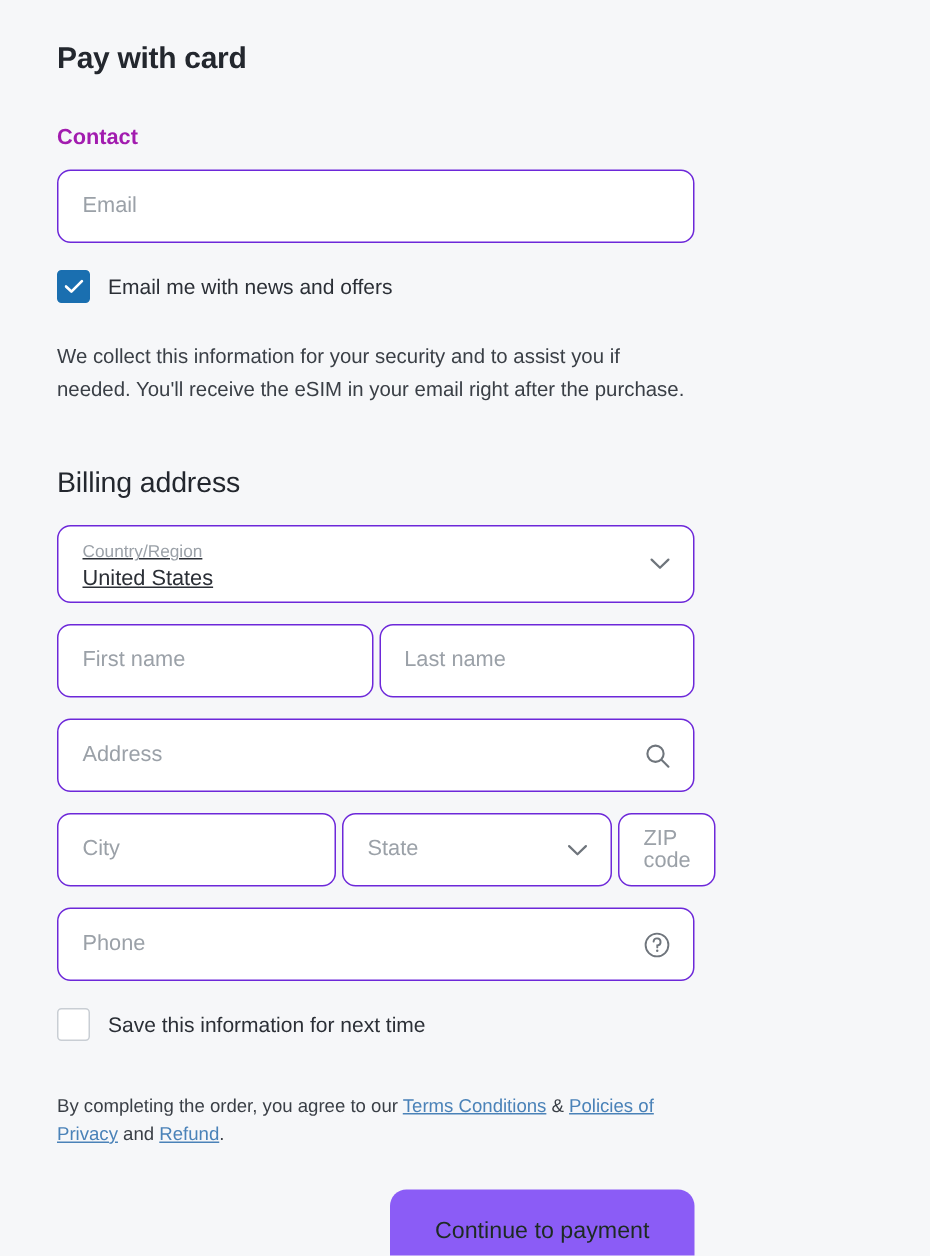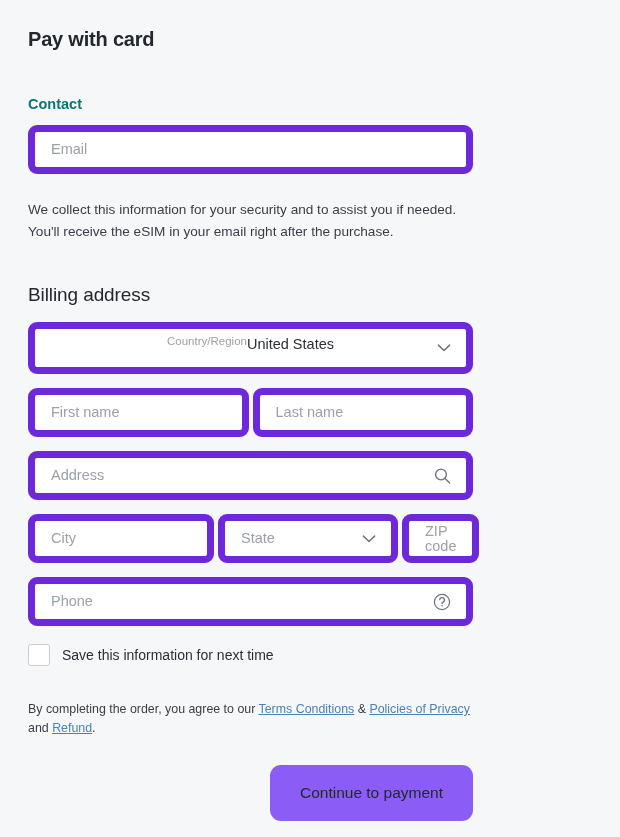--- a/index.html
+++ b/index.html
@@ -14,52 +14,52 @@
     font-family: "Liberation Sans", sans-serif;
     color: #2b2f36;
     -webkit-font-smoothing: antialiased;
     overflow: hidden;
   }
 
   .page {
     position: relative;
     width: 501px;
     height: 837px;
-    padding: 0 28px;
+    padding: 0 38px;
   }
 
   
   .page-title {
     font-size: 20px;
     font-weight: bold;
     letter-spacing: -0.2px;
     color: #23272e;
     padding-top: 28px;
   }
 
   .section-title {
     font-size: 14.5px;
     font-weight: bold;
-    color: #0f766e;
-    margin-top: 45px;
+    color: #a21caf;
+    margin-top: 33px;
   }
 
   .section-title-lg {
     font-size: 19px;
     font-weight: normal;
     letter-spacing: -0.1px;
     color: #23272e;
     margin-top: 41px;
   }
 
   
   .field {
     position: relative;
     background: #ffffff;
-    border: 7px solid #6d28d9;
+    border: 1px solid #6d28d9;
     border-radius: 9px;
     height: 49px;
     display: flex;
     align-items: center;
     padding: 0 16px;
   }
 
   .field .placeholder {
     font-size: 14.5px;
     color: #9ba1a8;
@@ -72,24 +72,25 @@
     margin-top: 14px;
   }
 
   .field-row > .field { flex: 1; }
 
   .field.email { margin-top: 13px; }
 
   .field.country {
     margin-top: 16px;
     height: 52px;
-    flex-direction: row;
+    flex-direction: column;
     align-items: flex-start;
     justify-content: center;
     padding-top: 5px;
+    text-decoration: underline;
   }
 
   .float-label {
     font-size: 11.5px;
     color: #9ba1a8;
     line-height: 1.25;
   }
 
   .field-value {
     font-size: 14.5px;
@@ -195,20 +196,28 @@
 <div class="page">
 
   <h1 class="page-title">Pay with card</h1>
 
   <h2 class="section-title">Contact</h2>
 
   <div class="field email">
     <span class="placeholder">Email</span>
   </div>
 
+  <div class="check-row">
+    <span class="checkbox checked">
+      <svg width="13" height="10" viewBox="0 0 13 10">
+        <path d="M1 5 L4.6 8.4 L11.6 1.4" fill="none" stroke="#ffffff" stroke-width="1.8" stroke-linecap="round" stroke-linejoin="round"></path>
+      </svg>
+    </span>
+    <span class="check-label">Email me with news and offers</span>
+  </div>
 
   <p class="note">We collect this information for your security and to assist you if needed. You'll receive the eSIM in your email right after the purchase.</p>
 
   <h2 class="section-title-lg">Billing address</h2>
 
   <div class="field country">
     <span class="float-label">Country/Region</span>
     <span class="field-value">United States</span>
     <span class="trailing-icon chevron">
       <svg width="14" height="9" viewBox="0 0 14 9">

